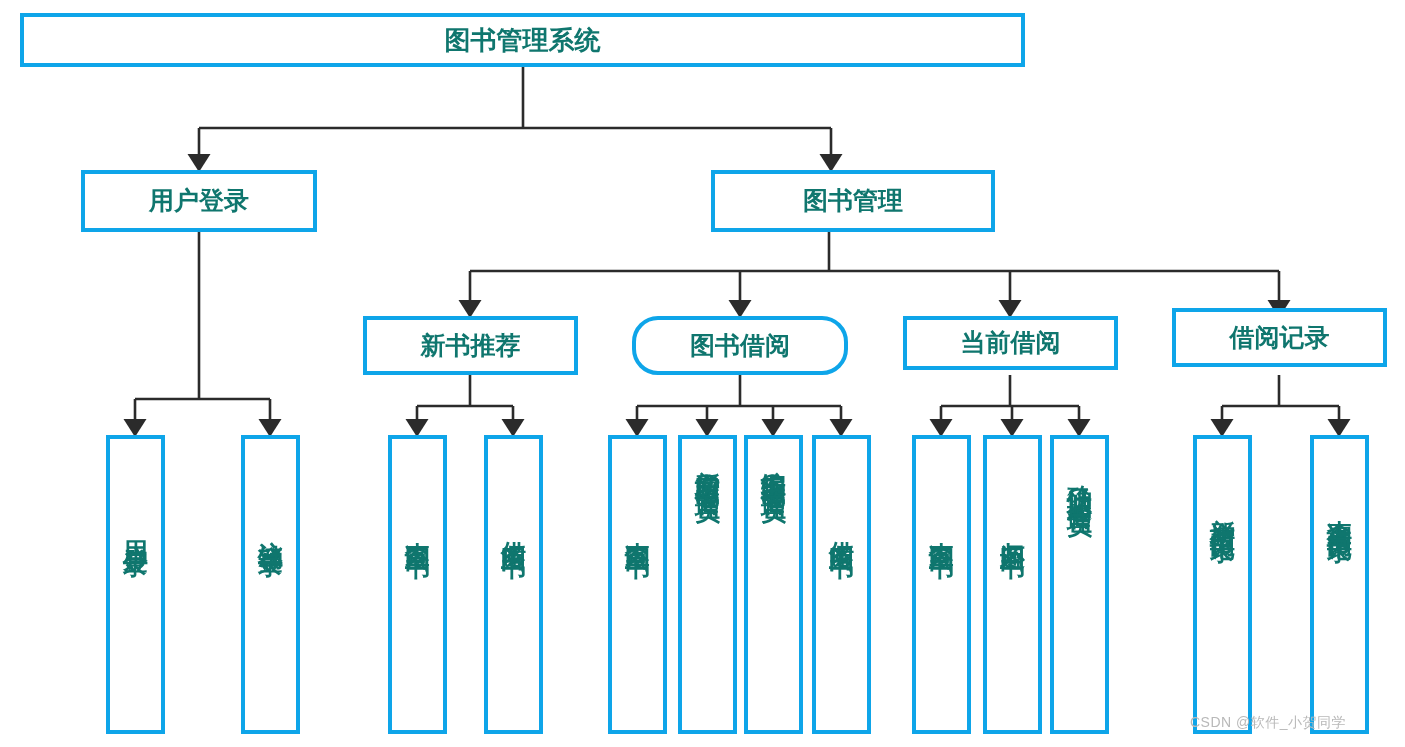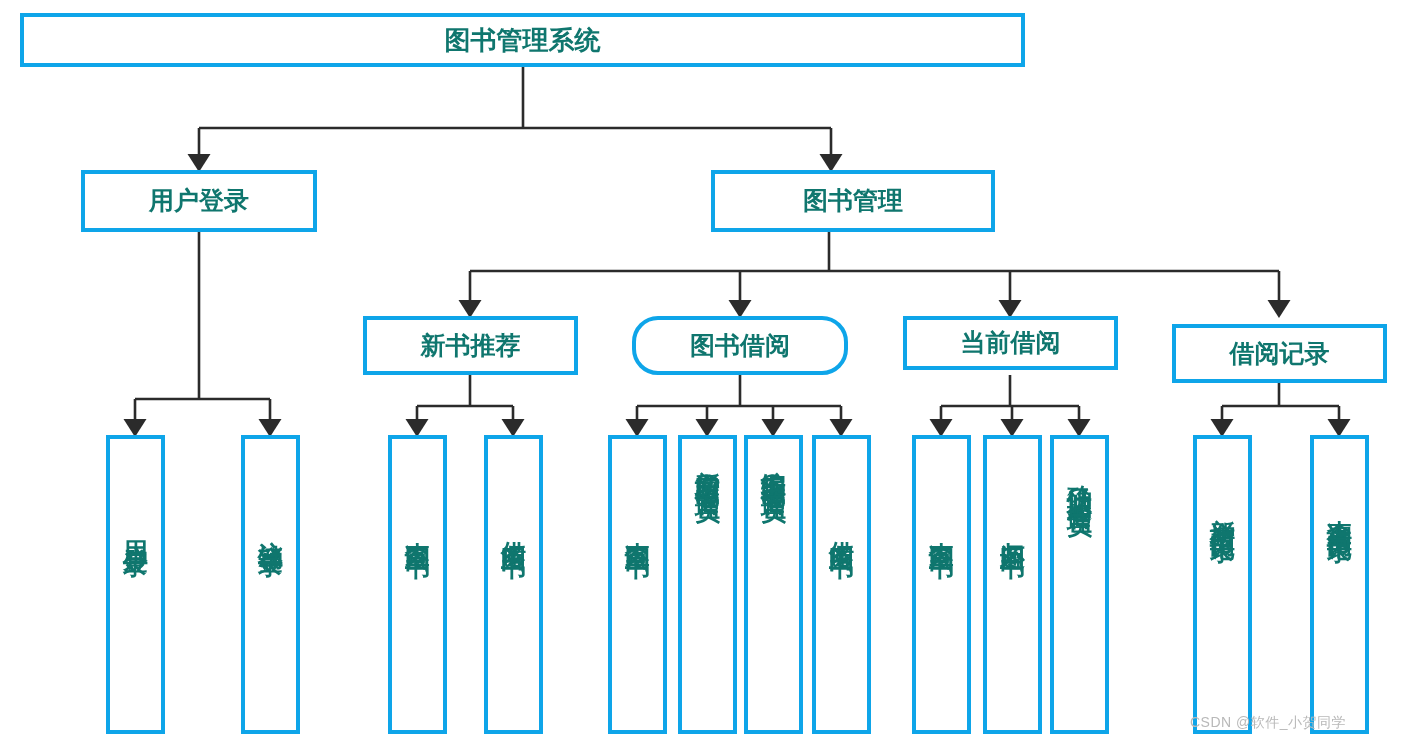--- a/index.html
+++ b/index.html
@@ -139,21 +139,21 @@
 
   <div class="node horiz" style="left:363px; top:316px; width:215px; height:59px;">
     <span class="label">新书推荐</span>
   </div>
   <div class="node horiz" style="left:632px; top:316px; width:216px; height:59px;border-radius:26px;">
     <span class="label">图书借阅</span>
   </div>
   <div class="node horiz" style="left:903px; top:316px; width:215px; height:54px;">
     <span class="label">当前借阅</span>
   </div>
-  <div class="node horiz" style="left:1172px; top:324px; width:215px; height:59px;">
+  <div class="node horiz" style="left:1172px; top:308px; width:215px; height:59px;">
     <span class="label">借阅记录</span>
   </div>
 
   <div class="node vert mid" style="left:106px; top:435px; width:59px; height:299px;">
     <span class="label">用户登录</span>
   </div>
   <div class="node vert mid" style="left:241px; top:435px; width:59px; height:299px;">
     <span class="label">注销登录</span>
   </div>
   <div class="node vert mid" style="left:388px; top:435px; width:59px; height:299px;">

